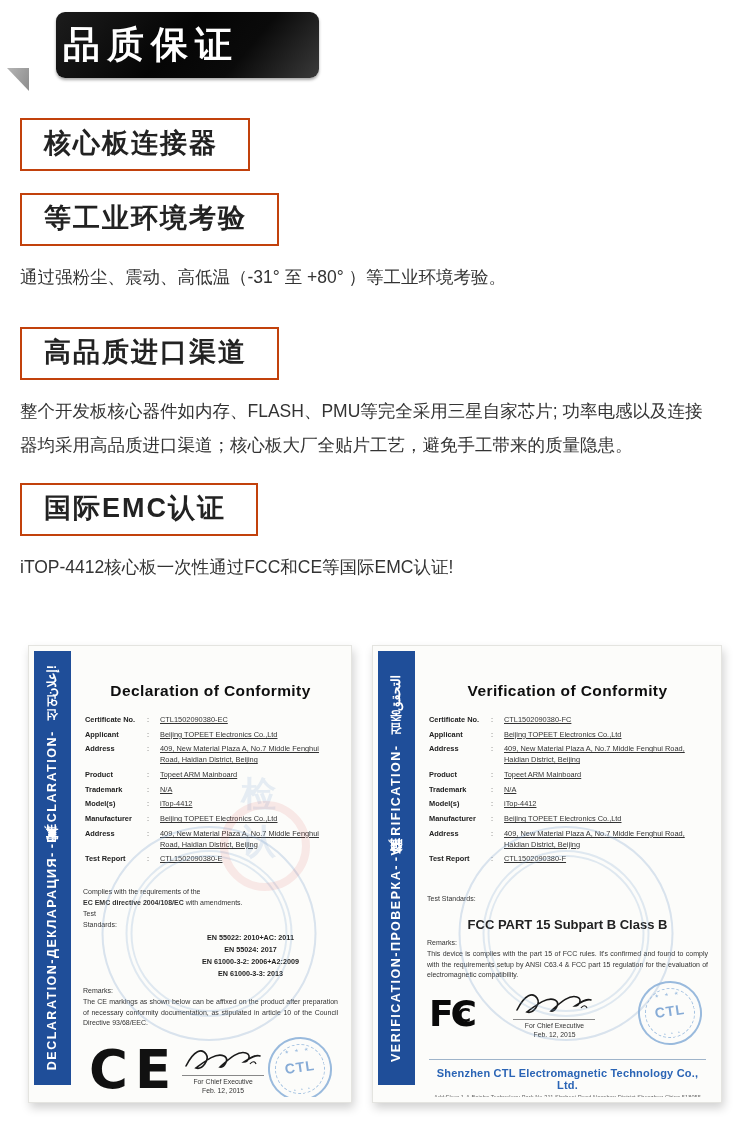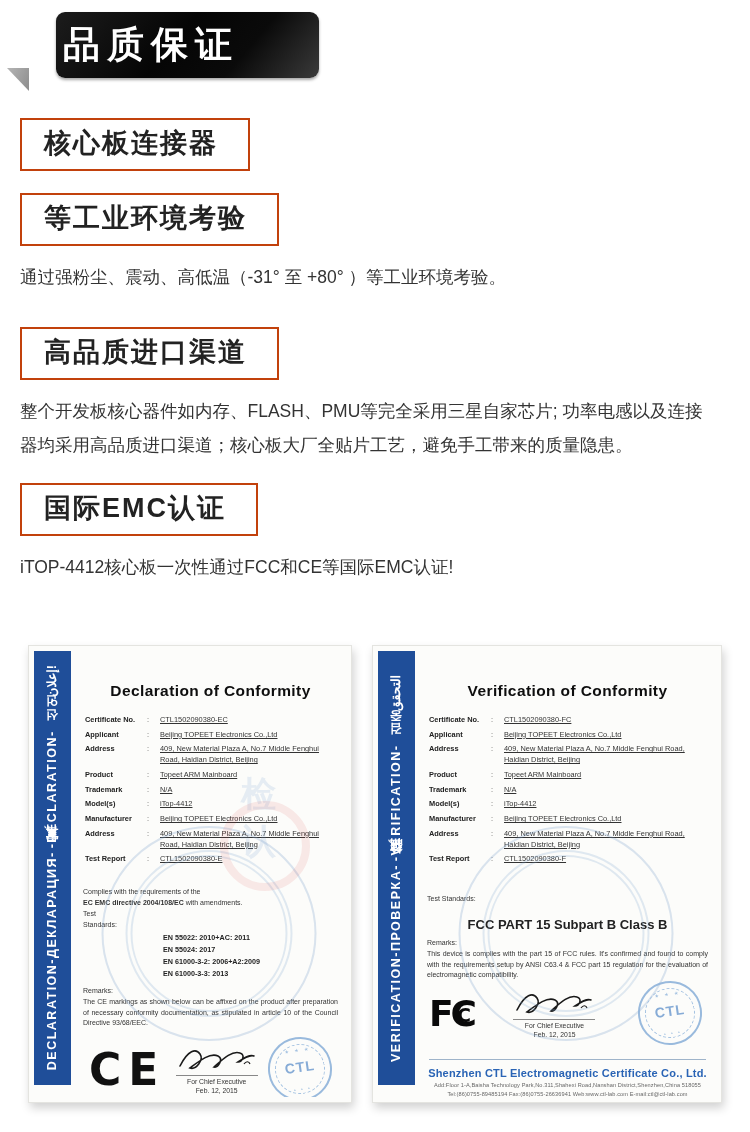--- a/index.html
+++ b/index.html
@@ -38,28 +38,28 @@
   .cert-title { margin-top:15px; text-align:center; font-size:15.5px; font-weight:bold; color:#0e0e0e; letter-spacing:.4px; }
 
   .fields { margin:15px 0 9px 2px; }
   .frow { display:flex; font-size:7.4px; line-height:1.45; margin-bottom:4px; }
   .flabel { width:62px; font-weight:bold; color:#222; flex-shrink:0; }
   .fcolon { width:13px; color:#555; flex-shrink:0; }
   .fval { flex:1; color:#333; padding-right:4px;text-decoration:underline; }
 
   .small { font-size:7px; color:#333; line-height:1.55; }
   .comp { margin-top:9px; }
-  .standards { margin:2px 0 0 80px; font-weight:bold; font-size:7.2px; line-height:1.65; color:#222; }
+  .standards { margin:2px 0 0 80px; font-weight:bold; font-size:7.2px; line-height:1.65; color:#222;text-align:center; }
   .remarks-label { margin-top:6px; }
   .remarks { text-align:justify; }
   .std-center { text-align:center; font-weight:bold; font-size:13px; margin-top:12px; color:#222; }
   .ts-label { margin-top:16px; }
 
   .marks-row { display:flex; align-items:center; margin-top:8px; }
-  .ce-mark { font-size:44px; font-weight:bold; letter-spacing:7px; color:#111; margin-left:6px; font-family:"DejaVu Sans",sans-serif; }
+  .ce-mark { font-size:53px; font-weight:bold; letter-spacing:7px; color:#111; margin-left:6px; font-family:"DejaVu Sans",sans-serif; }
   .fcc-mark { display:flex; align-items:center; color:#0a0a0a; font-family:"DejaVu Sans",sans-serif; margin-left:2px; }
   .fcc-f,.fcc-c1 { font-size:36px; font-weight:bold; }
   .fcc-c1 { margin-left:-3px; }
   .fcc-c2 { font-size:19px; font-weight:bold; margin-left:-20px; margin-top:3px; }
   .sig-block { flex:1; text-align:center; }
   .sig-svg { display:block; margin:0 auto; }
   .sig-rule { width:82px; border-top:1px solid #888; margin:1px auto 2px; }
   .sig-cap { font-size:6.8px; color:#333; }
   .sig-date { font-size:6.8px; color:#333; margin-top:2px; }
   .stamp { position:relative; width:64px; height:64px; flex-shrink:0; margin-right:6px; transform:rotate(-8deg); opacity:.9; }
@@ -313,21 +313,21 @@
             <div class="stamp-outer"></div>
             <div class="stamp-inner"></div>
             <div class="stamp-dots">★ ★ ★</div>
             <div class="stamp-text">CTL</div>
             <div class="stamp-dots2">• • •</div>
           </div>
         </div>
 
         <div class="cert-bottom flow">
           <div class="foot-divider"></div>
-          <div class="foot-company">Shenzhen  CTL Electromagnetic Certificate Co., Ltd.</div>
+          <div class="foot-company">Shenzhen  CTL Electromagnetic Technology Co., Ltd.</div>
           <div class="foot-line">Add:Floor 1-A,Baisha Technology Park,No.311,Shahexi Road,Nanshan District,Shenzhen,China 518055</div>
           <div class="foot-line">Tel:(86)0755-89485194    Fax:(86)0755-26636941    Web:www.ctl-lab.com    E-mail:ctl@ctl-lab.com</div>
         </div>
       </div>
     </div>
 
   </div>
 </div>
 
 </body></html>

